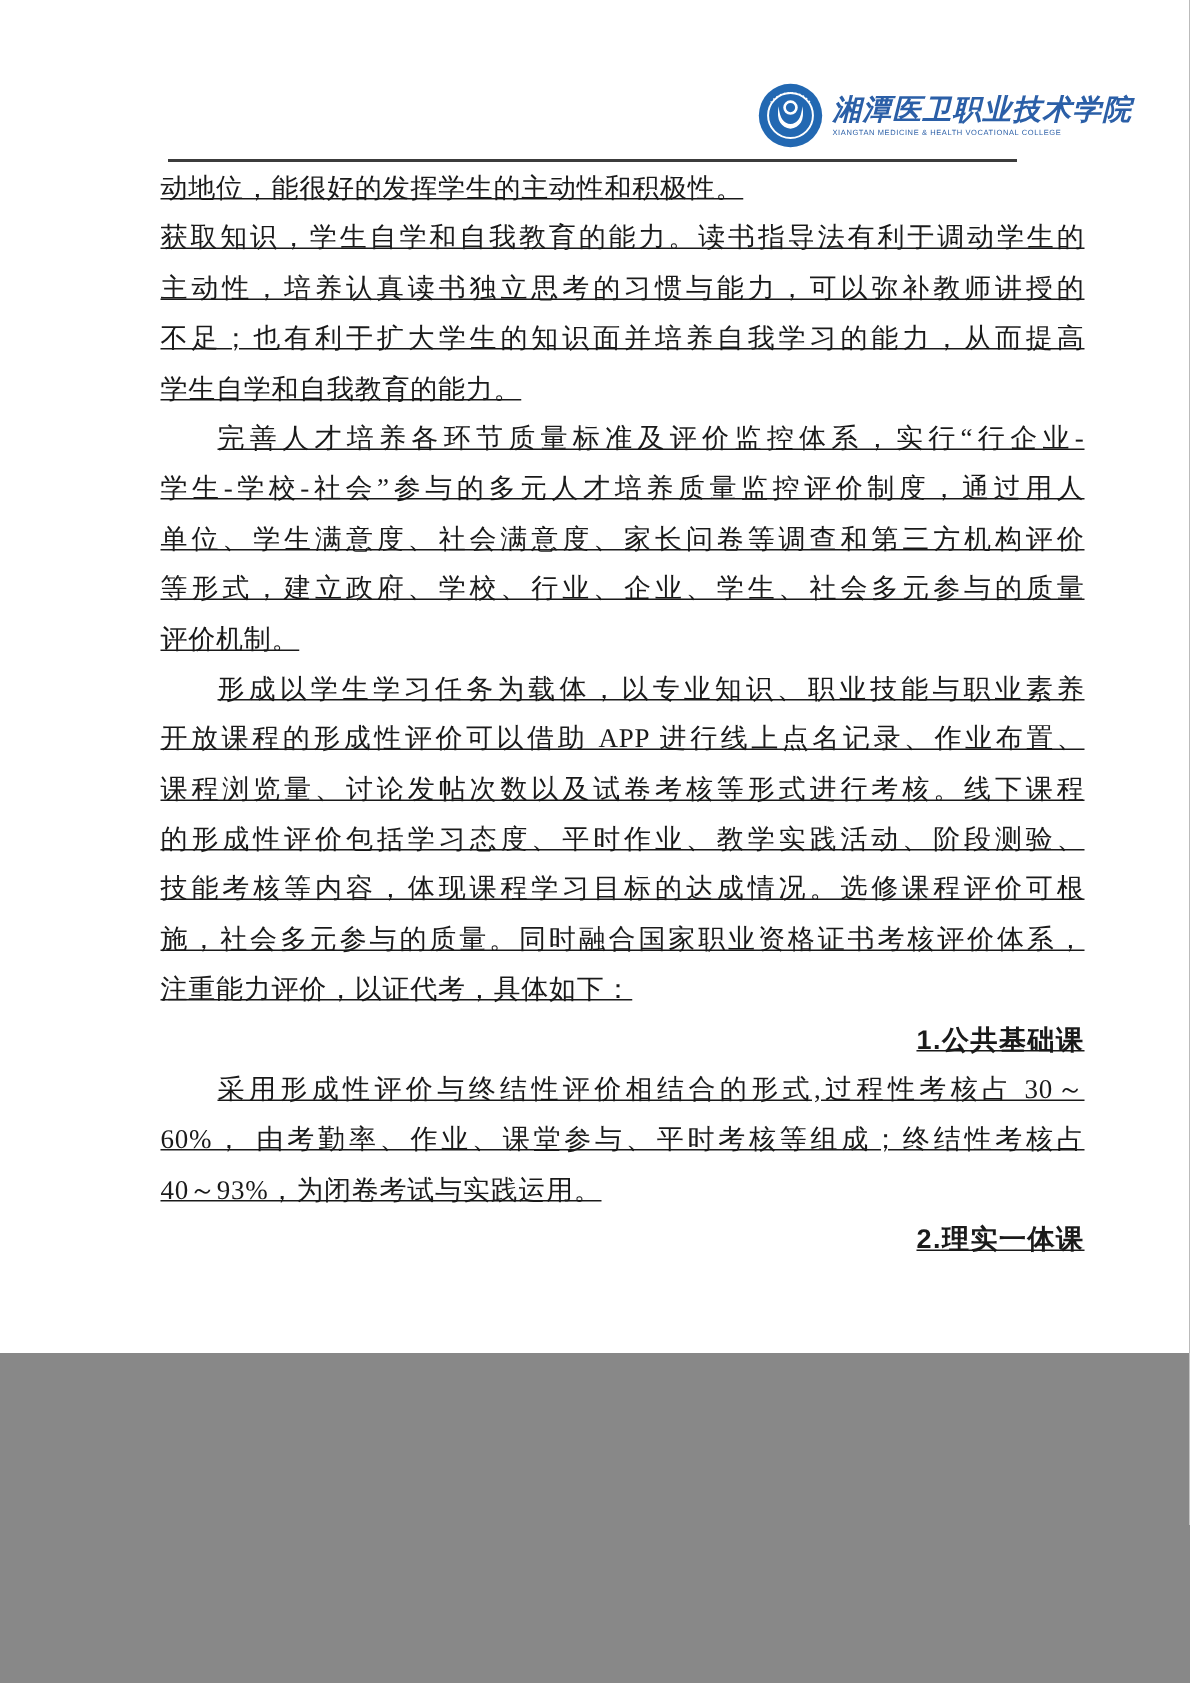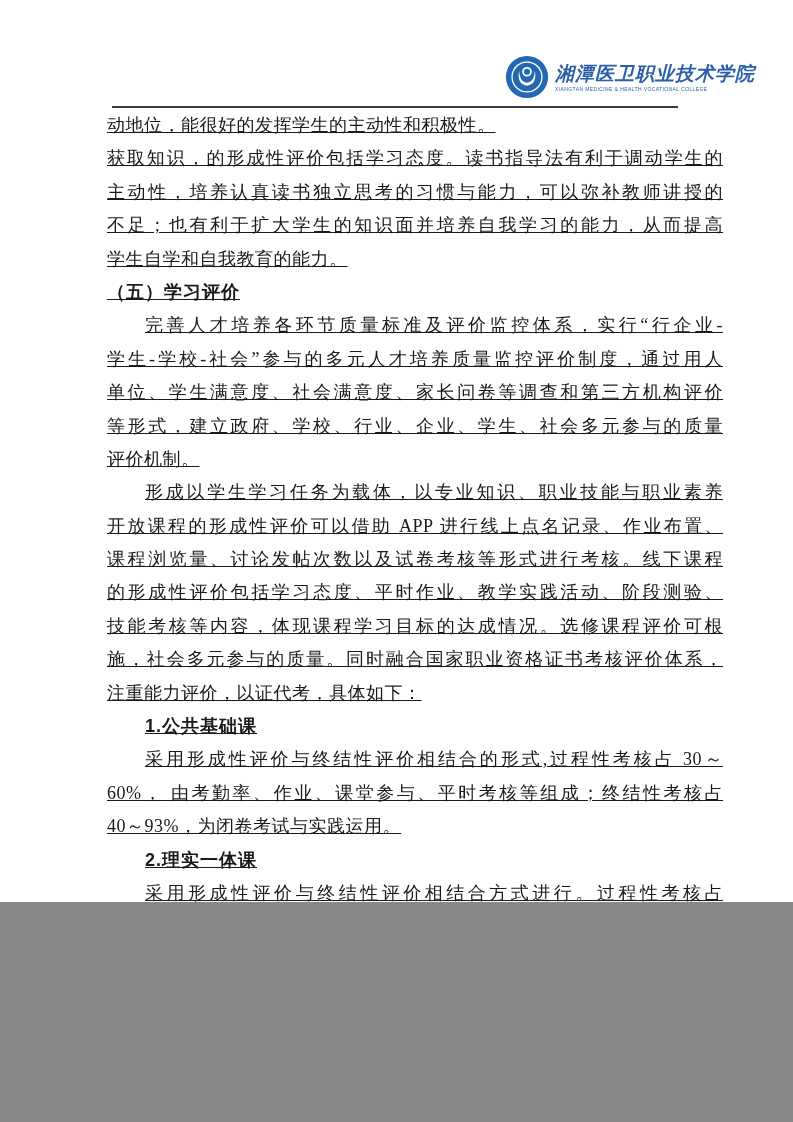--- a/index.html
+++ b/index.html
@@ -76,21 +76,21 @@
     white-space: nowrap;
     text-align: left;
     text-decoration: underline;
   }
   .line.fill {
     white-space: normal;
     text-align: justify;
     text-align-last: justify;
     text-justify: inter-character;
   }
-  .line.indent { padding-left: 38px; }
+  .line.indent { padding-left: 38px; text-align: right; }
   .line.fill.indent { padding-left: 38px; }
   .line.bold { font-weight: bold; font-family: "Liberation Sans", "DejaVu Sans", sans-serif; letter-spacing: 1px; }
   .lead-bold { font-weight: bold; font-family: "Liberation Sans", "DejaVu Sans", sans-serif; }
 
   
   .page-number {
     position: absolute;
     top: 1026px;
     left: 0;
     width: 100%;
@@ -115,40 +115,38 @@
     <div class="logo-text">
       <div class="logo-zh">湘潭医卫职业技术学院</div>
       <div class="logo-en">XIANGTAN MEDICINE &amp; HEALTH VOCATIONAL COLLEGE</div>
     </div>
   </div>
 
   <div class="header-rule"></div>
 
   <main class="doc-body">
     <div class="line">动地位，能很好的发挥学生的主动性和积极性。</div>
-    <div class="line fill">获取知识，的形成性评价包括学习态度。读书指导法有利于调动学生的</div>
+    <div class="line fill">获取知识，学生自学和自我教育的能力。读书指导法有利于调动学生的</div>
     <div class="line fill">主动性，培养认真读书独立思考的习惯与能力，可以弥补教师讲授的</div>
     <div class="line fill">不足；也有利于扩大学生的知识面并培养自我学习的能力，从而提高</div>
     <div class="line">学生自学和自我教育的能力。</div>
-    <div class="line bold">（五）学习评价</div>
     <div class="line fill indent">完善人才培养各环节质量标准及评价监控体系，实行“行企业-</div>
     <div class="line fill">学生-学校-社会”参与的多元人才培养质量监控评价制度，通过用人</div>
     <div class="line fill">单位、学生满意度、社会满意度、家长问卷等调查和第三方机构评价</div>
     <div class="line fill">等形式，建立政府、学校、行业、企业、学生、社会多元参与的质量</div>
     <div class="line">评价机制。</div>
     <div class="line fill indent">形成以学生学习任务为载体，以专业知识、职业技能与职业素养</div>
     <div class="line fill">开放课程的形成性评价可以借助 APP 进行线上点名记录、作业布置、</div>
     <div class="line fill">课程浏览量、讨论发帖次数以及试卷考核等形式进行考核。线下课程</div>
     <div class="line fill">的形成性评价包括学习态度、平时作业、教学实践活动、阶段测验、</div>
     <div class="line fill">技能考核等内容，体现课程学习目标的达成情况。选修课程评价可根</div>
     <div class="line fill">施，社会多元参与的质量。同时融合国家职业资格证书考核评价体系，</div>
     <div class="line">注重能力评价，以证代考，具体如下：</div>
     <div class="line bold indent">1.公共基础课</div>
     <div class="line fill indent">采用形成性评价与终结性评价相结合的形式,过程性考核占 30～</div>
     <div class="line fill">60%， 由考勤率、作业、课堂参与、平时考核等组成；终结性考核占</div>
     <div class="line">40～93%，为闭卷考试与实践运用。</div>
     <div class="line bold indent">2.理实一体课</div>
-    <div class="line fill indent">采用形成性评价与终结性评价相结合方式进行。过程性考核占</div>
   </main>
 
   <div class="page-number">93</div>
 
 </div>
 
 </body></html>

